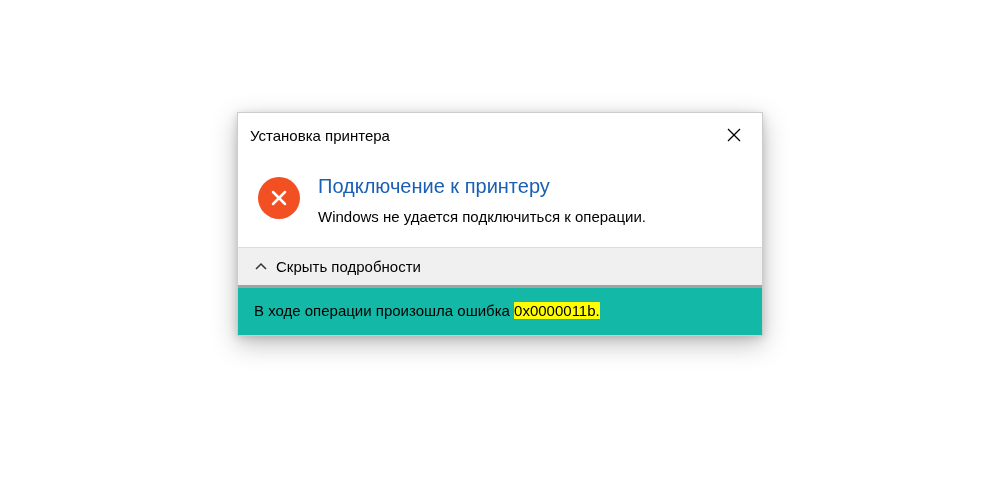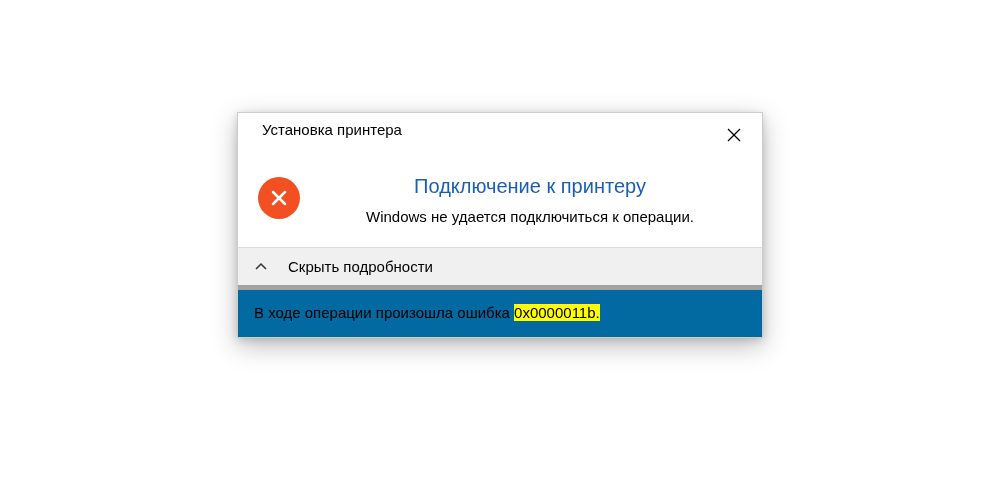--- a/index.html
+++ b/index.html
@@ -19,23 +19,23 @@
       position: absolute;
       left: 237px;
       top: 112px;
       width: 526px;
       background: #ffffff;
       border: 1px solid #cccccc;
       box-shadow: 0 8px 24px rgba(0,0,0,0.25), 0 2px 8px rgba(0,0,0,0.15);
     }
     .titlebar {
       display: flex;
-      align-items: flex-start;
+      align-items: center;
       justify-content: space-between;
-      padding: 8px 12px 8px 24px;
+      padding: 8px 12px 8px 12px;
       background: #ffffff;
     }
     .titlebar-title {
       font-size: 15px;
       color: #000000;
     }
     .close-btn {
       width: 32px;
       height: 28px;
       display: flex;
@@ -46,21 +46,20 @@
     .close-btn svg {
       width: 14px;
       height: 14px;
     }
     .body-area {
       padding: 18px 20px 22px 20px;
       display: flex;
       align-items: flex-start;
       gap: 18px;
       background: #ffffff;
-      text-align: center;
     }
     .error-icon {
       width: 42px;
       height: 42px;
       border-radius: 50%;
       background: #f25022;
       display: flex;
       align-items: center;
       justify-content: center;
       flex-shrink: 0;
@@ -87,21 +86,21 @@
       display: flex;
       align-items: center;
       justify-content: space-between;
       padding: 10px 16px;
       background: #f0f0f0;
       border-top: 1px solid #dcdcdc;
     }
     .details-toggle {
       display: flex;
       align-items: center;
-      gap: 20px;
+      gap: 8px;
       cursor: pointer;
       font-size: 15px;
       color: #000000;
     }
     .chevron {
       width: 14px;
       height: 14px;
       display: flex;
       align-items: center;
       justify-content: center;
@@ -110,22 +109,22 @@
       background: #ffffff;
       border: 1px solid #adadad;
       border-radius: 3px;
       padding: 4px 36px;
       font-size: 15px;
       cursor: pointer;
       font-family: inherit;
     }
     .details-area {
       padding: 14px 16px 16px 16px;
-      background: #0369a1;
-      border-top: 5px solid #a3a3a3;
+      background: #14b8a6;
+      border-top: 3px solid #a3a3a3;
       font-size: 15px;
       color: #000000;
     }
     .highlight {
       background: #ffff00;
     }
   </style>
 </head>
 <body>
 

